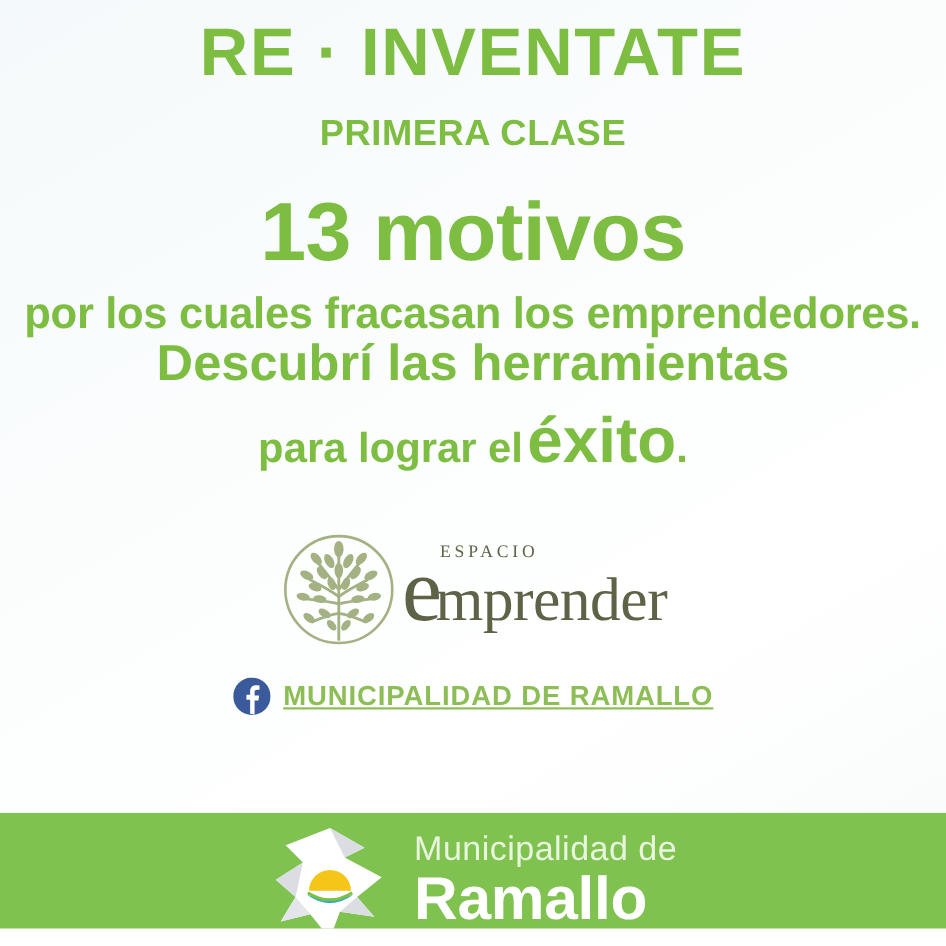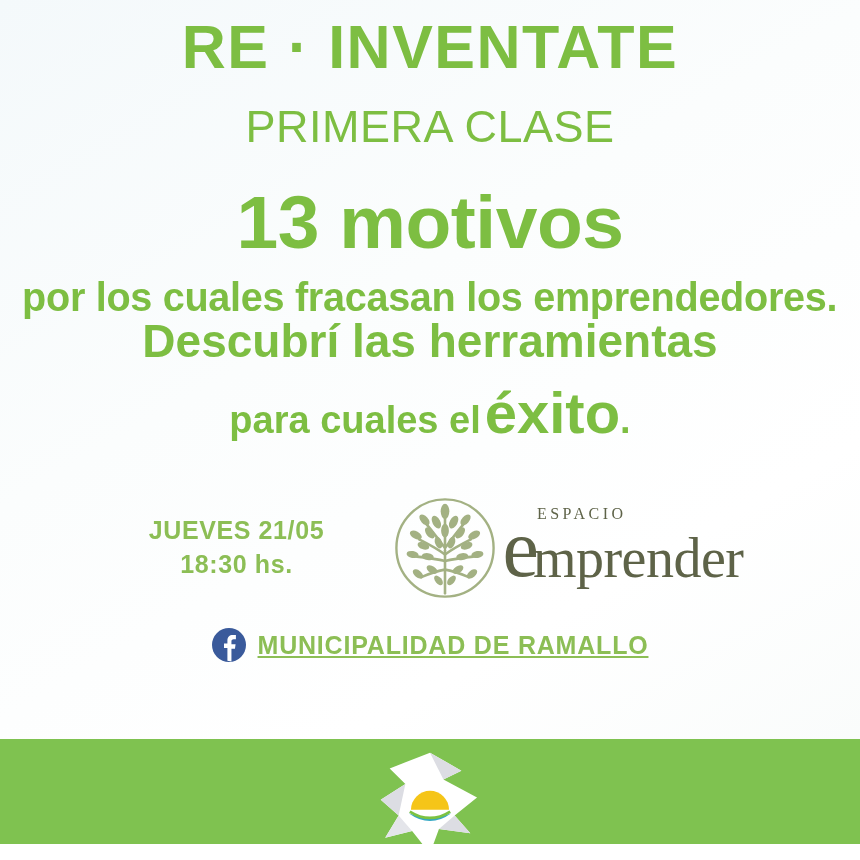--- a/index.html
+++ b/index.html
@@ -48,22 +48,22 @@
   
   .subtitle-row {
     margin-top: 22px;
     display: flex;
     align-items: center;
     justify-content: center;
     gap: 22px;
     white-space: nowrap;
   }
   .subtitle-text {
-    font-size: 45px;
-    font-weight: 400;
+    font-size: 33px;
+    font-weight: 700;
     letter-spacing: 0.5px;
     color: #7DBE42;
     line-height: 1;
   }
   .live-badge {
     background: #E8252A;
     color: #ffffff;
     font-size: 43px;
     font-weight: 700;
     letter-spacing: 0.5px;
@@ -278,31 +278,27 @@
       <span class="subtitle-text">PRIMERA CLASE</span>
     </div>
 
     <div class="headline-big">13 motivos</div>
 
     <div class="headline-sub">por los cuales fracasan los emprendedores.</div>
 
     <div class="cta-line1">Descubrí las herramientas</div>
 
     <div class="cta-line2">
-      <span class="cta-small">para cuales el</span>
+      <span class="cta-small">para lograr el</span>
       <span class="cta-emph">éxito</span>
       <span class="cta-dot">.</span>
     </div>
 
     <div class="info-row">
 
-      <div class="datetime">
-        <span class="dt-day">JUEVES 21/05</span>
-        <span class="dt-time">18:30 hs.</span>
-      </div>
 
       <div class="emprender-logo">
 
         <svg class="tree-mark" viewBox="0 0 100 100">
           <g fill="none" stroke="#A3B183" stroke-width="2.2">
             <circle cx="50" cy="50" r="45"></circle>
           </g>
           <g stroke="#A3B183" fill="none" stroke-width="2.4" stroke-linecap="round">
             <path d="M50 92 L50 52"></path>
             <path d="M50 56 C42 50 34 46 26 42"></path>
@@ -370,16 +366,20 @@
       <path d="M50 6 L78 22 L62 30 L92 46 L72 62 L86 78 L58 74 L50 96 L34 76 L10 82 L22 62 L6 48 L28 34 L14 20 Z" fill="#ffffff"></path>
       <path d="M50 6 L78 22 L62 30 Z" fill="#dcdde3"></path>
       <path d="M6 48 L28 34 L22 62 Z" fill="#dcdde3"></path>
       <path d="M86 78 L58 74 L72 62 Z" fill="#dcdde3"></path>
       <path d="M34 76 L10 82 L22 62 Z" fill="#e4e5ea"></path>
       <path d="M33 57 A17 17 0 0 1 67 57 Z" fill="#F5C518"></path>
       <path d="M31 60 Q50 74 69 60 Q50 67 31 60 Z" fill="#35A8C4"></path>
       <path d="M32 58.5 Q50 70 68 58.5" fill="none" stroke="#7CC242" stroke-width="2.4"></path>
     </svg>
 
+    <div class="muni-word">
+      <span class="muni-top">Municipalidad de</span>
+      <span class="muni-bottom">Ramallo</span>
+    </div>
 
   </div>
 
 </div>
 
 </body></html>

